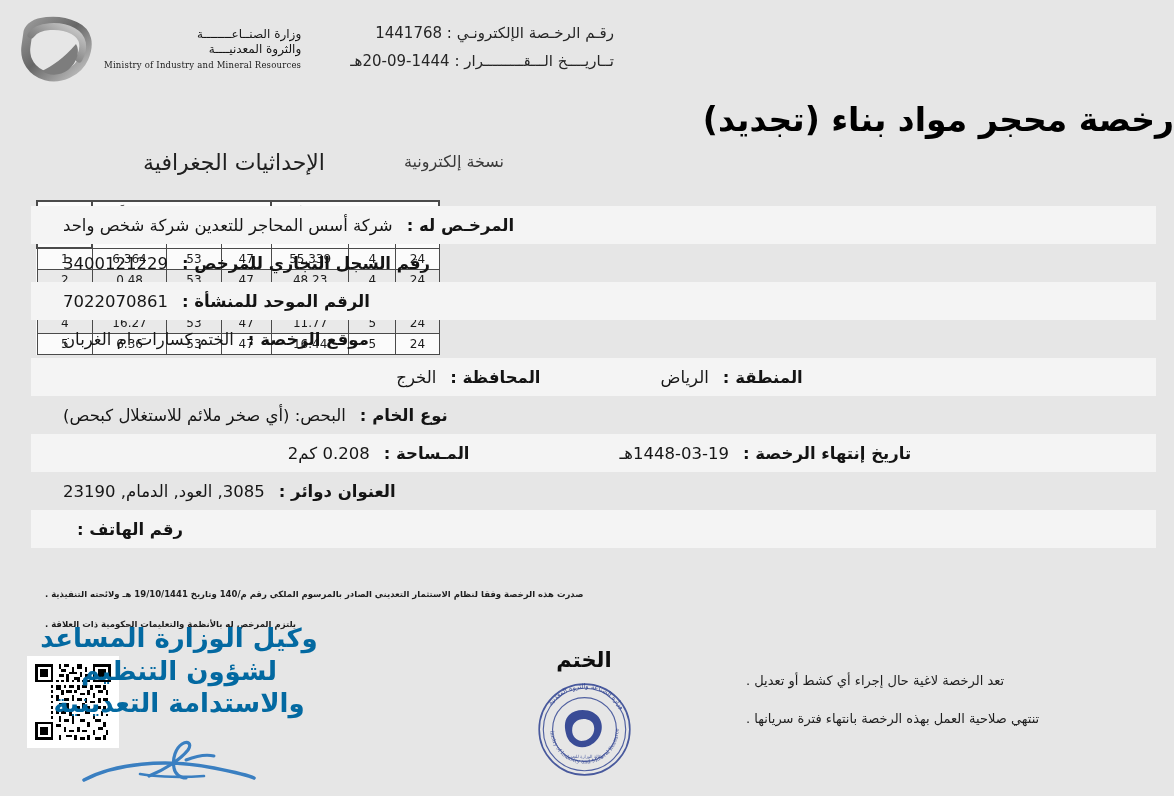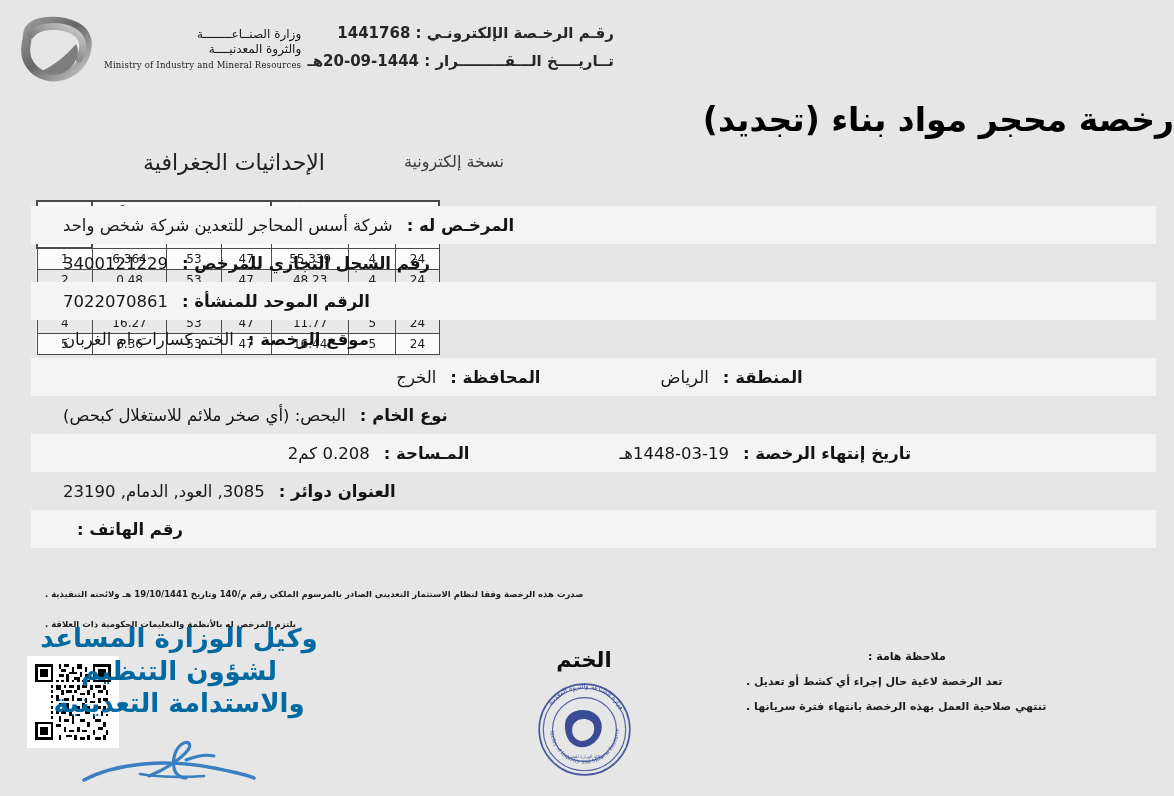--- a/index.html
+++ b/index.html
@@ -24,21 +24,20 @@
 
   
   .header-meta {
     position: absolute;
     top: 20px; right: 560px;
     text-align: right;
     font-size: 15px;
     line-height: 1.85;
     color: #262626;
     white-space: nowrap;
-    font-weight: bold;
   }
   .header-meta .row { display: block; }
   .hm-label { letter-spacing: .5px; }
   .hm-val { font-family: "DejaVu Sans", "Liberation Sans", sans-serif; }
 
   .ministry {
     position: absolute;
     top: 16px; left: 18px;
     display: flex;
     flex-direction: row-reverse;
@@ -179,24 +178,24 @@
     width: 420px;
     text-align: left;
   }
   .note-title {
     font-size: 11px;
     font-weight: bold;
     color: #151515;
     padding-left: 132px;
   }
   .note-line {
-    font-size: 11px;
-    font-weight: bold;
+    font-size: 13px;
+    font-weight: normal;
     color: #1d1d1d;
-    margin-top: 12px;
+    margin-top: 23px;
     padding-left: 10px;
   }
   .qr-wrap {
     position: absolute;
     top: 656px; left: 27px;
     width: 92px; height: 92px;
     background: #fff;
     display: flex;
     align-items: center;
     justify-content: center;
@@ -441,21 +440,20 @@
     </div>
 
   </div>
 
   <div class="legal">
     <div class="l1">صدرت هذه الرخصة وفقا لنظام الاستثمار التعديني الصادر بالمرسوم الملكي رقم م/140 وتاريخ 19/10/1441 هـ ولائحته التنفيذية .</div>
     <div class="l2">يلتزم المرخص له بالأنظمة والتعليمات الحكومية ذات العلاقة .</div>
   </div>
 
   <div class="note-block">
-    <div class="note-title">ملاحظة هامة :</div>
     <div class="note-line">تعد الرخصة لاغية حال إجراء أي كشط أو تعديل .</div>
     <div class="note-line">تنتهي صلاحية العمل بهذه الرخصة بانتهاء فترة سريانها .</div>
   </div>
 
   <div class="qr-wrap">
     <svg viewBox="0 0 29 29" shape-rendering="crispEdges" xmlns="http://www.w3.org/2000/svg">
       <rect width="29" height="29" fill="#fff"></rect>
       <g fill="#000">
 
         <rect x="0" y="0" width="7" height="1"></rect>

